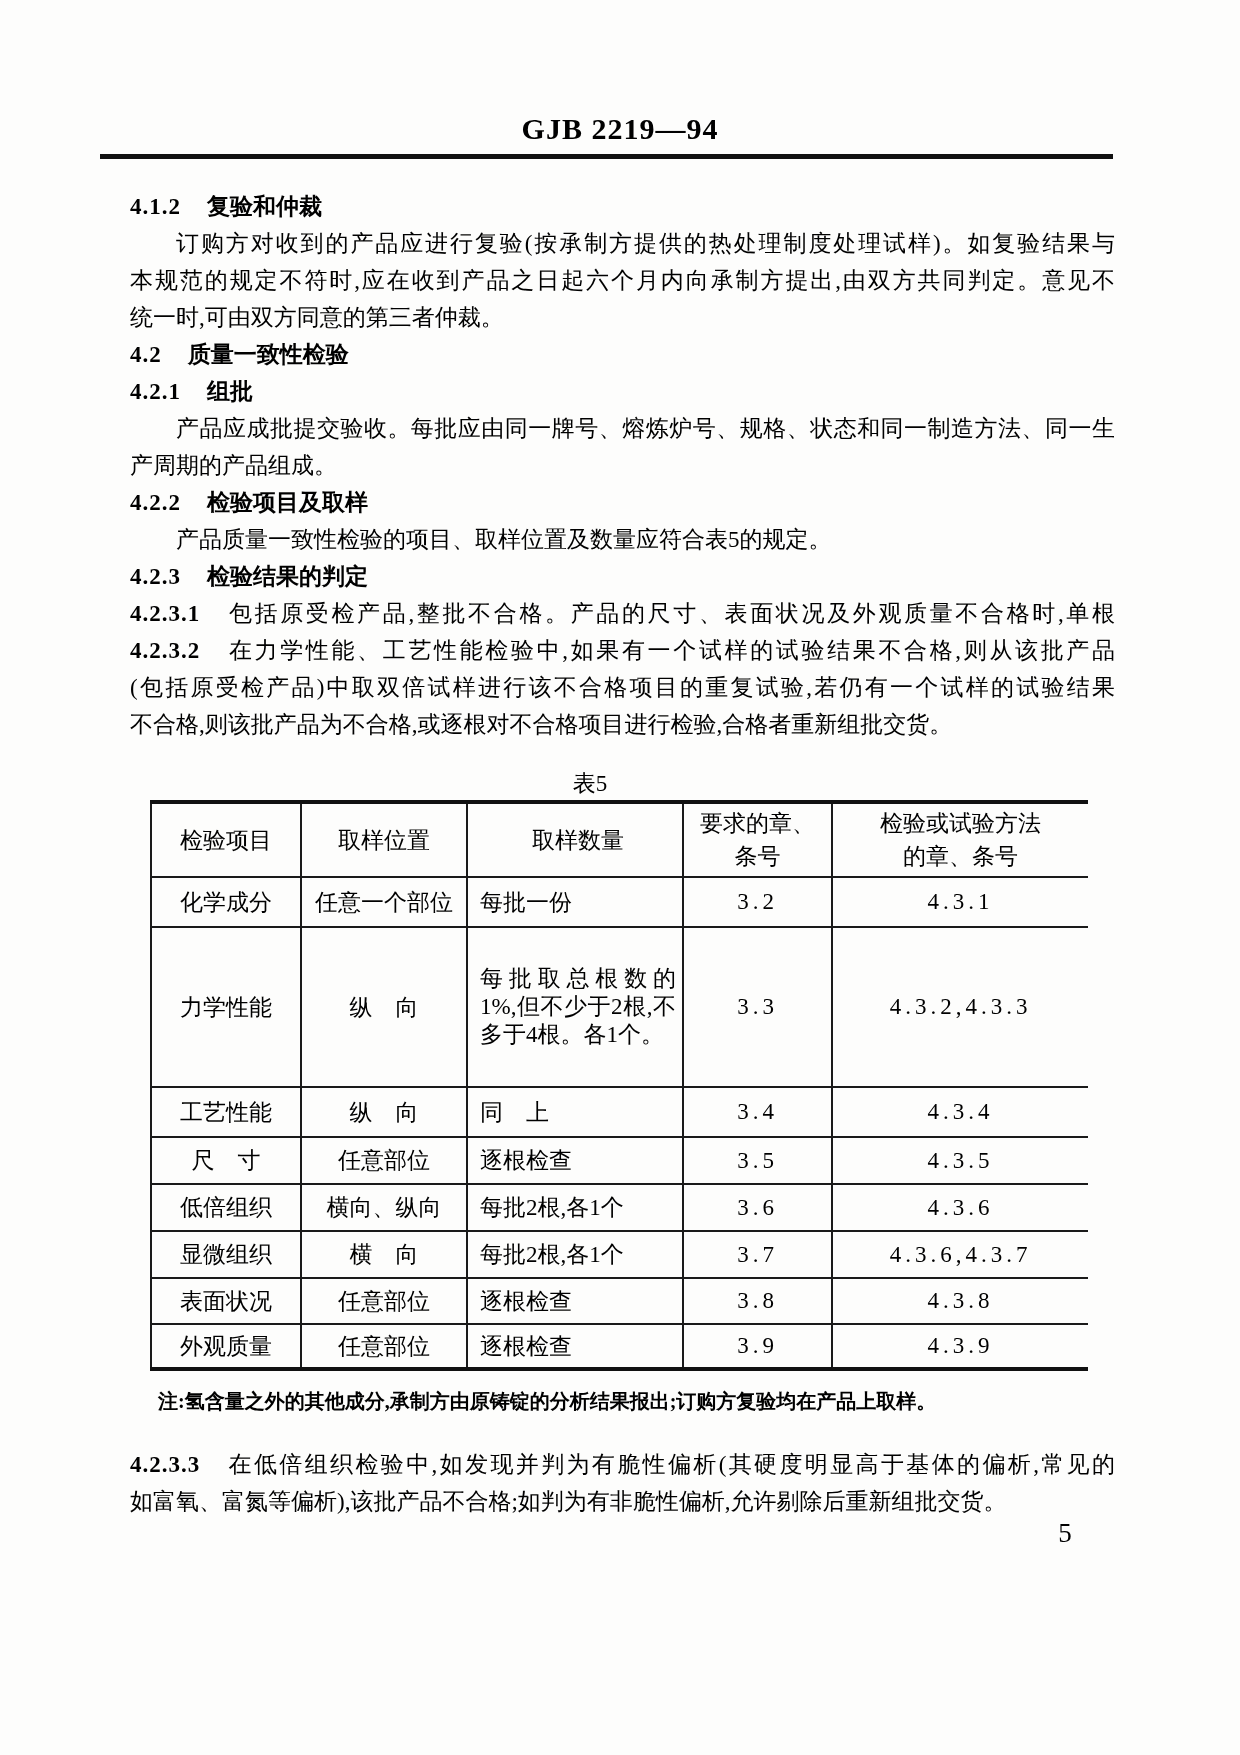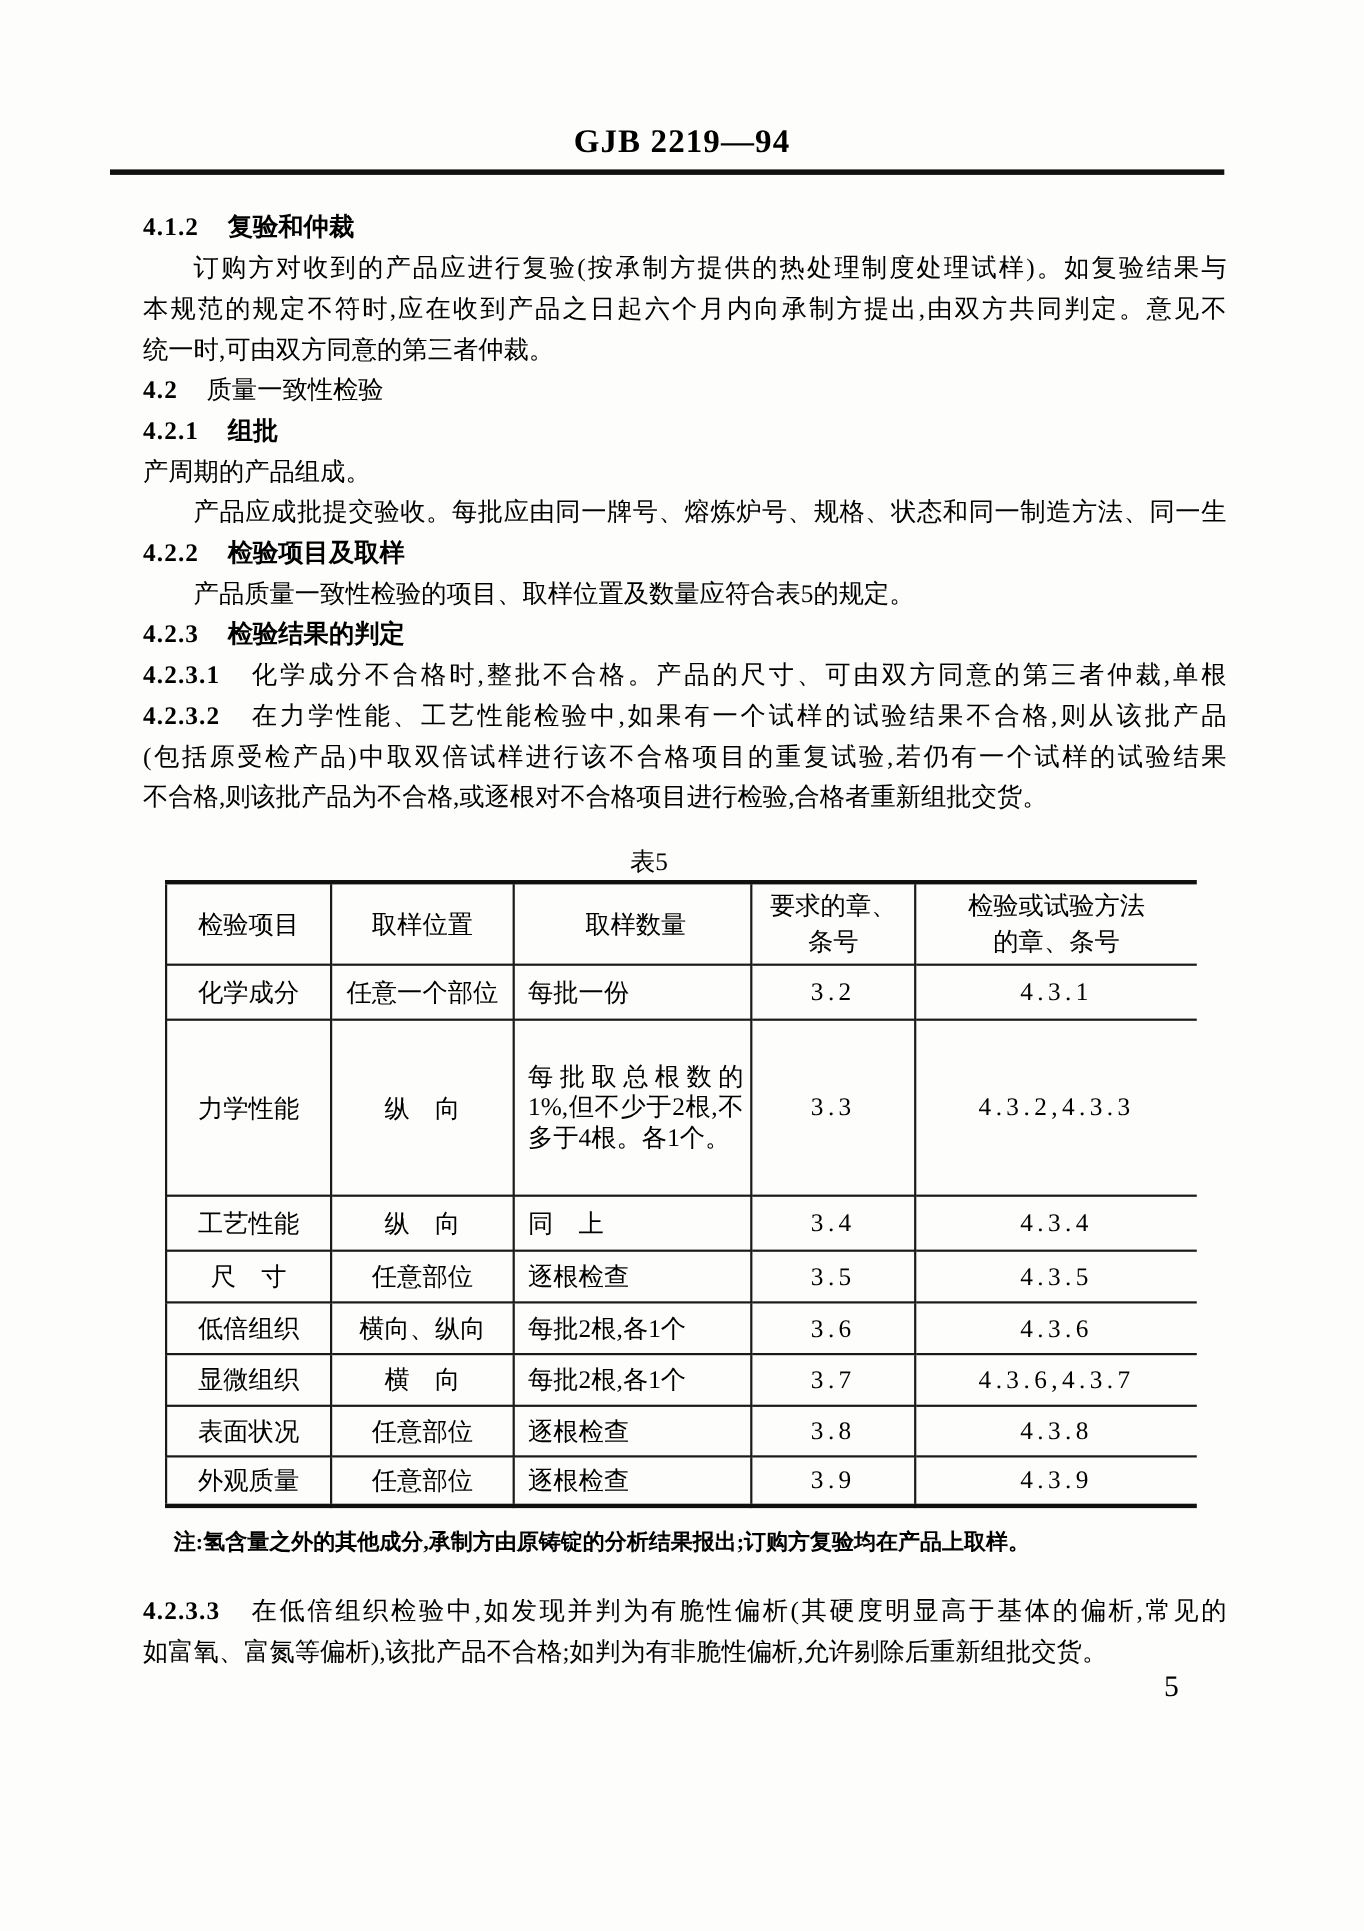--- a/index.html
+++ b/index.html
@@ -21,21 +21,21 @@
   }
   .body-lines {
     position:absolute; top:188px; left:130px; width:985px;
     font-size:23px;
   }
   .line { height:37px; line-height:37px; white-space:nowrap; }
   .just { text-align:justify; text-align-last:justify; white-space:normal; }
   .indent { text-indent:46px; }
   .secnum { font-weight:700; margin-right:26px; letter-spacing:1px;margin-top:33px; }
   .sectitle { font-weight:700; }
-  .boldtitle { font-weight:400; }
+  .boldtitle { font-weight:700; }
   .table-caption {
     position:absolute; top:768px; left:150px; width:880px;
     text-align:center; font-size:23px;
   }
   table.t5 {
     position:absolute; top:800px; left:150px;
     width:937px; table-layout:fixed; border-collapse:collapse;
     font-size:23px;
     border-top:4px solid #111; border-bottom:4px solid #111;
     border-left:2px solid #111;
@@ -81,34 +81,34 @@
     <div class="line just">本规范的规定不符时,应在收到产品之日起六个月内向承制方提出,由双方共同判定。意见不</div>
     <div class="line">统一时,可由双方同意的第三者仲裁。</div>
 
     <div class="line">
       <span class="secnum">4.2</span><span class="sectitle boldtitle">质量一致性检验</span>
     </div>
 
     <div class="line">
       <span class="secnum">4.2.1</span><span class="sectitle">组批</span>
     </div>
+    <div class="line just indent">产品应成批提交验收。每批应由同一牌号、熔炼炉号、规格、状态和同一制造方法、同一生</div>
     <div class="line">产周期的产品组成。</div>
-    <div class="line just indent">产品应成批提交验收。每批应由同一牌号、熔炼炉号、规格、状态和同一制造方法、同一生</div>
 
     <div class="line">
       <span class="secnum">4.2.2</span><span class="sectitle">检验项目及取样</span>
     </div>
     <div class="line indent">产品质量一致性检验的项目、取样位置及数量应符合表5的规定。</div>
 
     <div class="line">
       <span class="secnum">4.2.3</span><span class="sectitle">检验结果的判定</span>
     </div>
 
     <div class="line just">
-      <span class="secnum">4.2.3.1</span><span>化学成分不合格时,整批不合格。产品的尺寸、可由双方同意的第三者仲裁,单根</span>
+      <span class="secnum">4.2.3.1</span><span>包括原受检产品,整批不合格。产品的尺寸、表面状况及外观质量不合格时,单根</span>
     </div>
 
     <div class="line just">
       <span class="secnum">4.2.3.2</span><span>在力学性能、工艺性能检验中,如果有一个试样的试验结果不合格,则从该批产品</span>
     </div>
     <div class="line just">(包括原受检产品)中取双倍试样进行该不合格项目的重复试验,若仍有一个试样的试验结果</div>
     <div class="line">不合格,则该批产品为不合格,或逐根对不合格项目进行检验,合格者重新组批交货。</div>
   </div>
 
   <div class="table-caption">表5</div>

